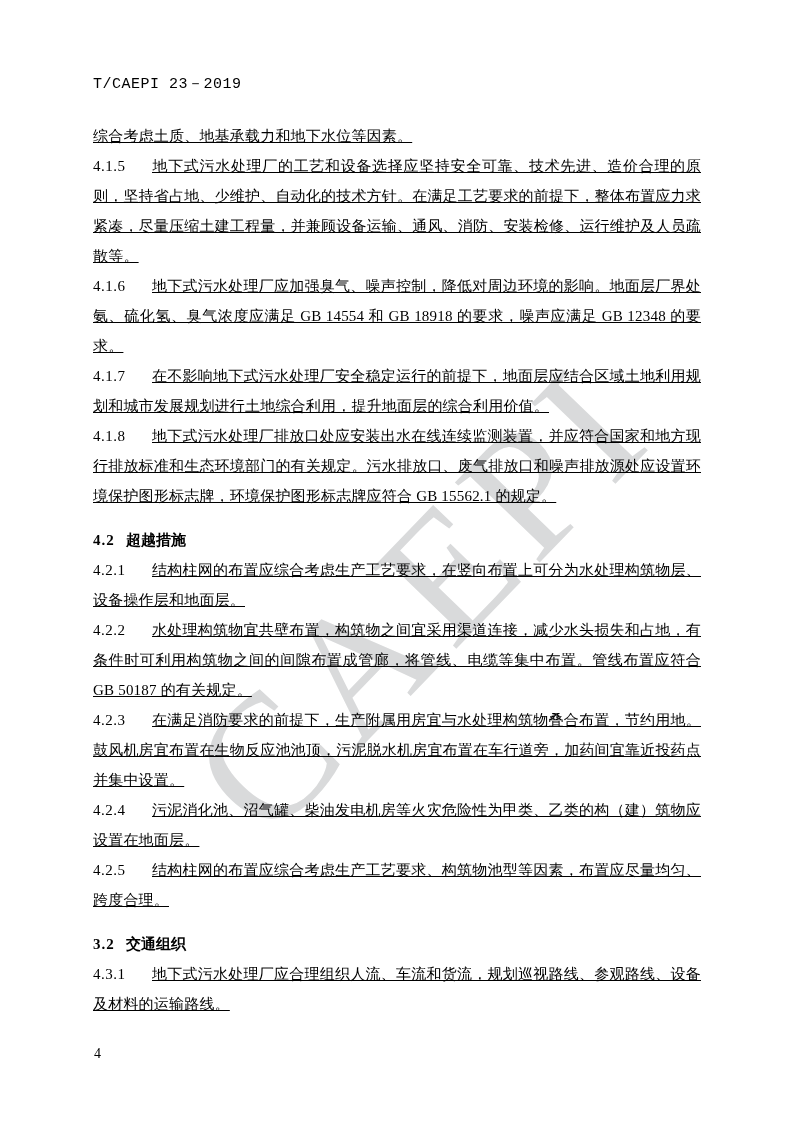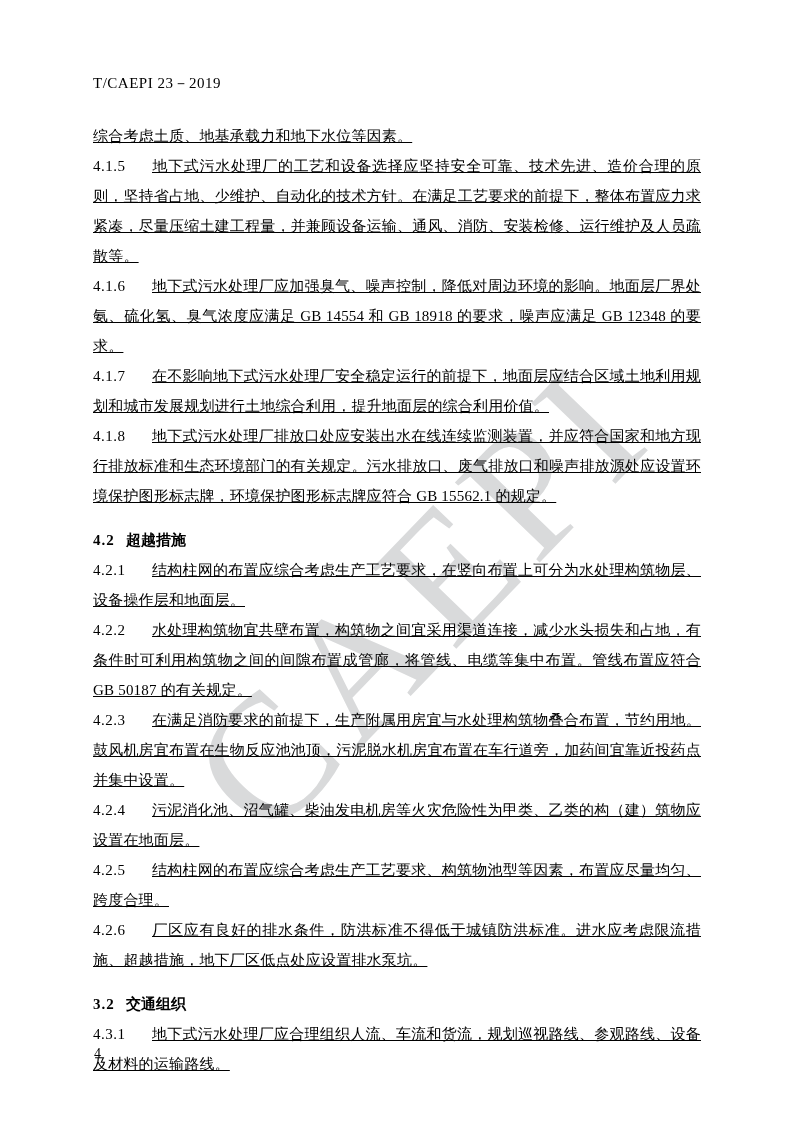--- a/index.html
+++ b/index.html
@@ -44,20 +44,21 @@
     position: relative;
     z-index: 1;
   }
 
   .doc-header {
     position: absolute;
     left: 93px;
     top: 74px;
     font-size: 15px;
     letter-spacing: 0.5px;
+    font-family: Liberation Mono, monospace;
   }
 
   .doc-body {
     position: absolute;
     left: 93px;
     top: 121px;
     width: 608px;
   }
 
   .para {
@@ -113,21 +114,20 @@
         <div class="para"><span class="num">4.1.5</span><span>地下式污水处理厂的工艺和设备选择应坚持安全可靠、技术先进、造价合理的原则，坚持省占地、少维护、自动化的技术方针。在满足工艺要求的前提下，整体布置应力求紧凑，尽量压缩土建工程量，并兼顾设备运输、通风、消防、安装检修、运行维护及人员疏散等。</span></div>
         <div class="para"><span class="num">4.1.6</span><span>地下式污水处理厂应加强臭气、噪声控制，降低对周边环境的影响。地面层厂界处氨、硫化氢、臭气浓度应满足 GB 14554 和 GB 18918 的要求，噪声应满足 GB 12348 的要求。</span></div>
         <div class="para"><span class="num">4.1.7</span><span>在不影响地下式污水处理厂安全稳定运行的前提下，地面层应结合区域土地利用规划和城市发展规划进行土地综合利用，提升地面层的综合利用价值。</span></div>
         <div class="para"><span class="num">4.1.8</span><span>地下式污水处理厂排放口处应安装出水在线连续监测装置，并应符合国家和地方现行排放标准和生态环境部门的有关规定。污水排放口、废气排放口和噪声排放源处应设置环境保护图形标志牌，环境保护图形标志牌应符合 GB 15562.1 的规定。</span></div>
         <div class="heading"><span class="num">4.2</span><span>超越措施</span></div>
         <div class="para"><span class="num">4.2.1</span><span>结构柱网的布置应综合考虑生产工艺要求，在竖向布置上可分为水处理构筑物层、设备操作层和地面层。</span></div>
         <div class="para"><span class="num">4.2.2</span><span>水处理构筑物宜共壁布置，构筑物之间宜采用渠道连接，减少水头损失和占地，有条件时可利用构筑物之间的间隙布置成管廊，将管线、电缆等集中布置。管线布置应符合 GB 50187 的有关规定。</span></div>
         <div class="para"><span class="num">4.2.3</span><span>在满足消防要求的前提下，生产附属用房宜与水处理构筑物叠合布置，节约用地。鼓风机房宜布置在生物反应池池顶，污泥脱水机房宜布置在车行道旁，加药间宜靠近投药点并集中设置。</span></div>
         <div class="para"><span class="num">4.2.4</span><span>污泥消化池、沼气罐、柴油发电机房等火灾危险性为甲类、乙类的构（建）筑物应设置在地面层。</span></div>
         <div class="para"><span class="num">4.2.5</span><span>结构柱网的布置应综合考虑生产工艺要求、构筑物池型等因素，布置应尽量均匀、跨度合理。</span></div>
-        <div class="para"><span class="num">4.2.6</span><span>厂区应有良好的排水条件，防洪标准不得低于城镇防洪标准。进水应考虑限流措施、超越措施，地下厂区低点处应设置排水泵坑。</span></div>
         <div class="heading"><span class="num">3.2</span><span>交通组织</span></div>
         <div class="para"><span class="num">4.3.1</span><span>地下式污水处理厂应合理组织人流、车流和货流，规划巡视路线、参观路线、设备及材料的运输路线。</span></div>
       </div>
 
     <div class="doc-footer">
       <span>4</span>
     </div>
 
   </div>
 </div>

